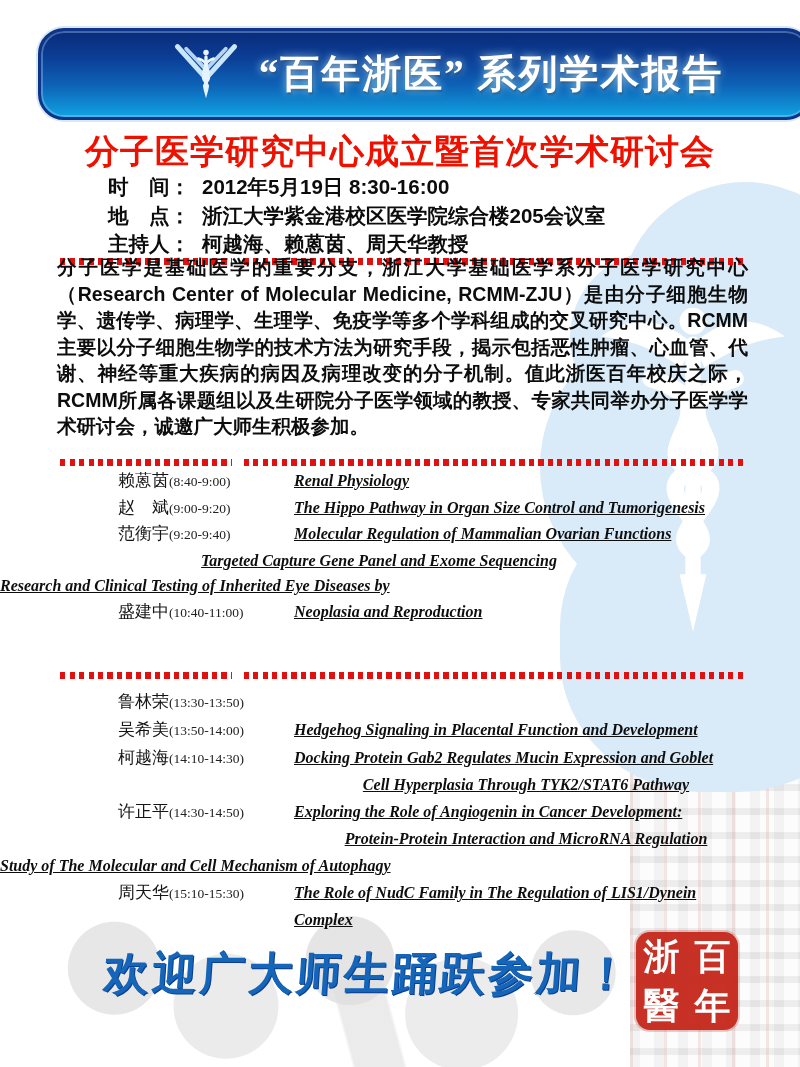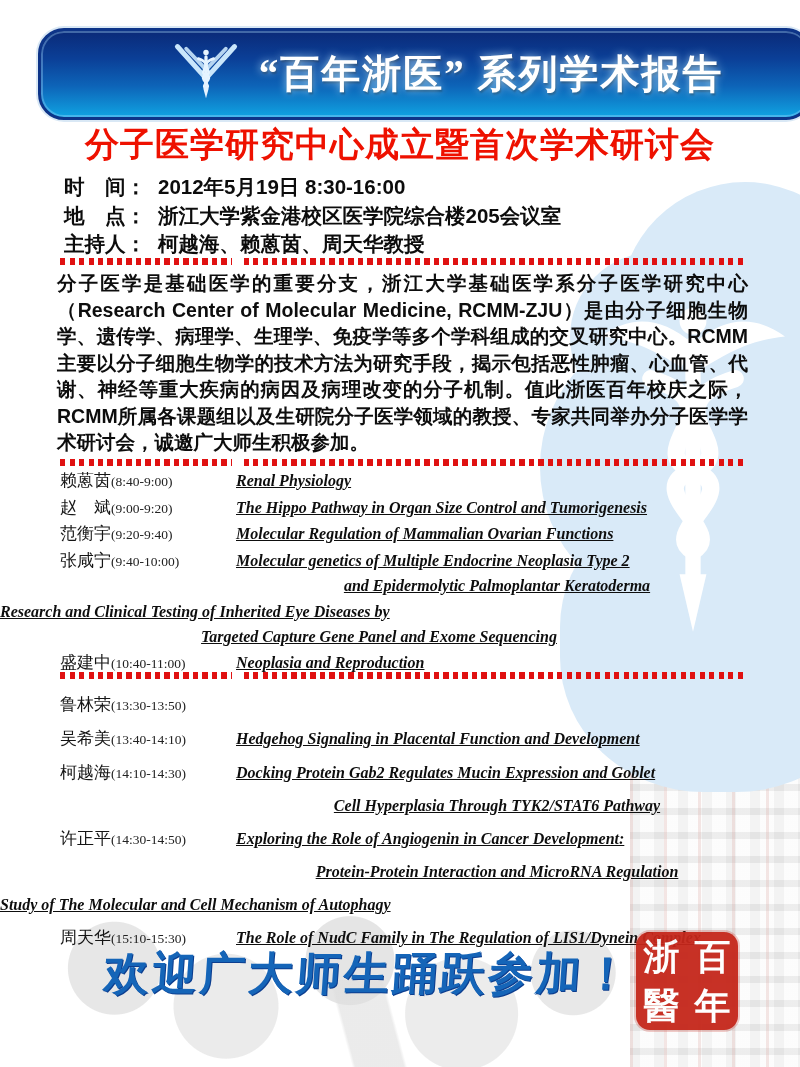--- a/index.html
+++ b/index.html
@@ -41,48 +41,48 @@
   .banner{position:absolute;left:38px;top:28px;width:722px;height:86px;border-radius:26px;
       background:linear-gradient(180deg,#0a2a78 0%,#0b3f97 32%,#0d64b8 64%,#10a3e2 100%);
       border:3px solid #0d3488;
       box-shadow:inset 0 0 0 2px rgba(170,220,255,.35), 0 0 0 2px #d9e8f5;
       display:flex;align-items:center;justify-content:center;gap:20px;z-index:3;padding-left:46px;}
   .banner-text{color:#fff;font-size:39px;font-weight:bold;letter-spacing:2px;
       font-family:"Liberation Serif",serif;
       text-shadow:0 0 8px rgba(200,240,255,.8),1px 2px 2px rgba(0,0,0,.35);white-space:nowrap;}
 
   
-  .main-title{position:absolute;left:0;top:122px;width:800px;text-align:center;
+  .main-title{position:absolute;left:0;top:129px;width:800px;text-align:center;
       font-family:"Liberation Sans","DejaVu Sans",sans-serif;
       font-size:34px;font-weight:bold;color:#ee1100;letter-spacing:1px;z-index:3;}
 
   
   .info{position:absolute;left:64px;top:173px;z-index:3;
       font-family:"Liberation Sans","DejaVu Sans",sans-serif;
       font-size:20.5px;font-weight:bold;line-height:28.5px;color:#0c0c0c;}
-  .info .lbl{display:inline-block;min-width:94px;}
+  .info .lbl{display:inline-block;min-width:94px;margin-left:44px;}
 
   
   .dots{position:absolute;left:60px;width:684px;height:7px;display:flex;z-index:3;}
   .dots .seg{height:7px;background:repeating-linear-gradient(90deg,#e01111 0 5px,rgba(0,0,0,0) 5px 9.5px);}
   .dots .s1{width:172px;margin-right:12px;}
   .dots .s2{flex:1;}
   .sep1{top:258px;} .sep2{top:459px;} .sep3{top:672px;}
 
   
-  .intro{position:absolute;left:57px;top:270px;width:691px;z-index:3;
+  .intro{position:absolute;left:57px;top:254px;width:691px;z-index:3;
       font-family:"Liberation Sans","DejaVu Sans",sans-serif;
       font-size:19.5px;font-weight:bold;line-height:26.5px;text-align:justify;color:#0d0d0d;}
 
   
   .session{position:absolute;left:0;width:758px;z-index:3;}
   .morning{top:468px;} .morning .row-line{line-height:25.5px;}
-  .afternoon{top:688px;} .afternoon .row-line{line-height:33px;}
+  .afternoon{top:688px;} .afternoon .row-line{line-height:27px;}
   .srow{display:flex;align-items:flex-start;}
-  .name-cell{width:176px;padding-left:60px;flex:none;white-space:nowrap;}
+  .name-cell{width:176px;padding-left:118px;flex:none;white-space:nowrap;}
   .spk{font-size:17px;color:#151515;}
   .time{font-size:13.5px;color:#222;font-family:"Liberation Serif",serif;}
   .title-cell{flex:1;min-width:0;}
   .tl{font-family:"Liberation Serif","DejaVu Serif",serif;font-style:italic;font-weight:bold;
       font-size:16px;color:#0e0e0e;text-decoration:underline;}
   .tl.cont{text-align:center;}
 
   
   .welcome{position:absolute;left:88px;top:944px;width:560px;text-align:center;z-index:3;
       font-family:"Liberation Sans","DejaVu Sans",sans-serif;
@@ -173,51 +173,44 @@
           <div class="tl row-line">The Hippo Pathway in Organ Size Control and Tumorigenesis</div>
         </div>
     </div>
     <div class="srow">
       <div class="name-cell row-line"><span class="spk">范衡宇</span><span class="time">(9:20-9:40)</span></div>
       <div class="title-cell">
           <div class="tl row-line">Molecular Regulation of Mammalian Ovarian Functions</div>
         </div>
     </div>
     <div class="srow">
-      <div class="name-cell row-line"><span class="spk">张咸宁</span><span class="time">(9:40-10:00)</span></div>
-      <div class="title-cell">
-          <div class="tl row-line">Molecular genetics of Multiple Endocrine Neoplasia Type 2</div>
-          <div class="tl cont row-line">and Epidermolytic Palmoplantar Keratoderma</div>
-        </div>
-    </div>
-    <div class="srow">
-      <div class="title-cell">
+      <div class="title-cell">
+          <div class="tl cont row-line">Targeted Capture Gene Panel and Exome Sequencing</div>
           <div class="tl row-line">Research and Clinical Testing of Inherited Eye Diseases by</div>
-          <div class="tl cont row-line">Targeted Capture Gene Panel and Exome Sequencing</div>
         </div>
     </div>
     <div class="srow">
       <div class="name-cell row-line"><span class="spk">盛建中</span><span class="time">(10:40-11:00)</span></div>
       <div class="title-cell">
           <div class="tl row-line">Neoplasia and Reproduction</div>
         </div>
     </div>
   </div>
 
   <div class="dots sep3">
       <div class="seg s1"></div>
       <div class="seg s2"></div>
     </div>
 
   <div class="session afternoon">
     <div class="srow">
       <div class="name-cell row-line"><span class="spk">鲁林荣</span><span class="time">(13:30-13:50)</span></div>
     </div>
     <div class="srow">
-      <div class="name-cell row-line"><span class="spk">吴希美</span><span class="time">(13:40-14:10)</span></div>
+      <div class="name-cell row-line"><span class="spk">吴希美</span><span class="time">(13:50-14:00)</span></div>
       <div class="title-cell">
           <div class="tl row-line">Hedgehog Signaling in Placental Function and Development</div>
         </div>
     </div>
     <div class="srow">
       <div class="name-cell row-line"><span class="spk">柯越海</span><span class="time">(14:10-14:30)</span></div>
       <div class="title-cell">
           <div class="tl row-line">Docking Protein Gab2 Regulates Mucin Expression and Goblet</div>
           <div class="tl cont row-line">Cell Hyperplasia Through TYK2/STAT6 Pathway</div>
         </div>

